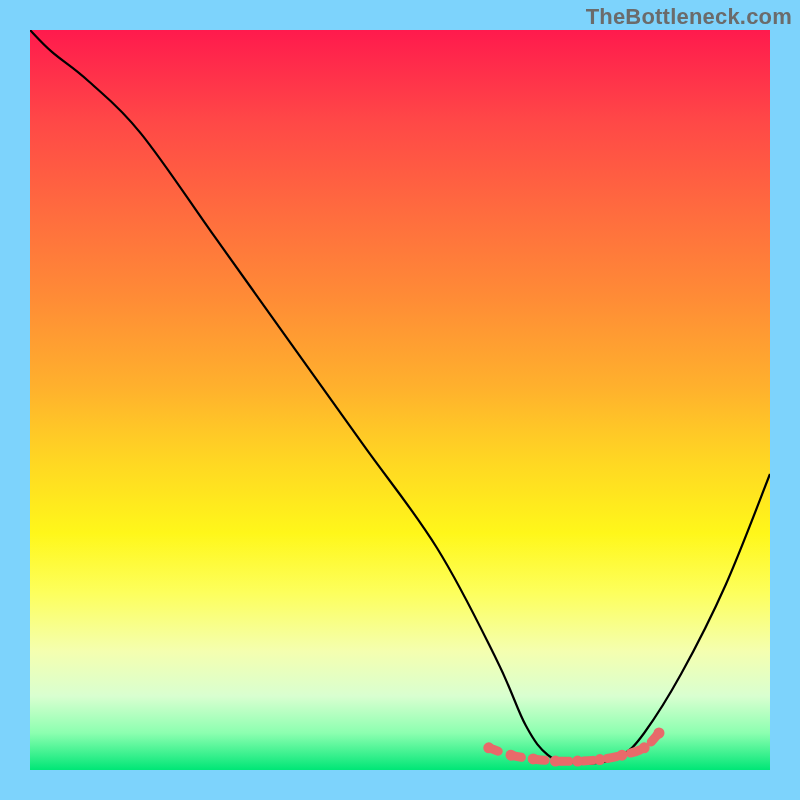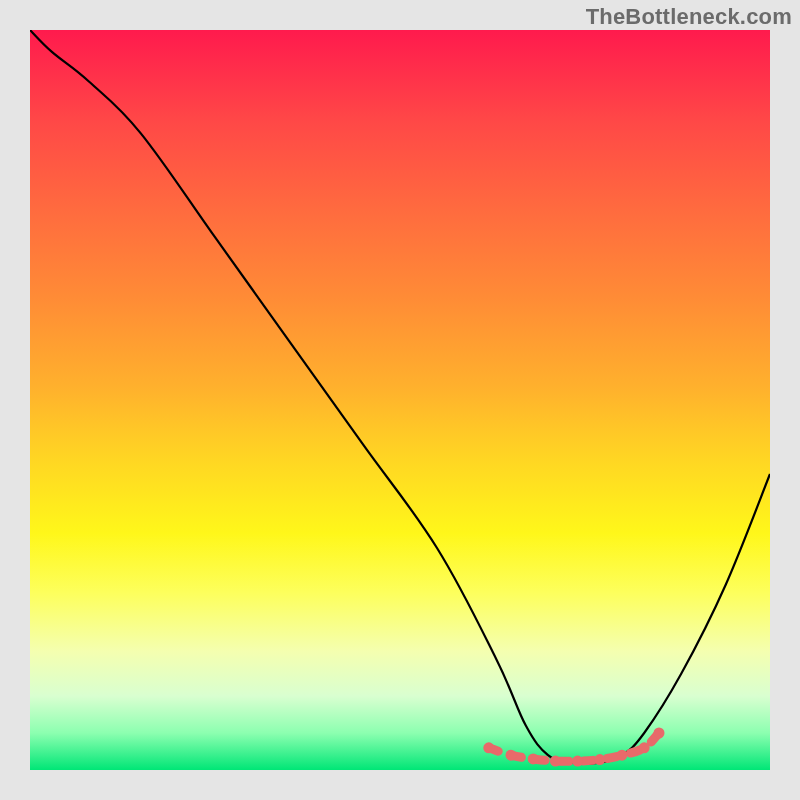--- a/index.html
+++ b/index.html
@@ -9,21 +9,21 @@
     height: 800px;
     background: #000;
     overflow: hidden;
   }
   .frame {
     position: absolute;
     left: 0;
     top: 0;
     width: 800px;
     height: 800px;
-    background: #e5e5e5;
+    background: #7dd3fc;
   }
   .plot {
     position: absolute;
     left: 30px;
     top: 30px;
     width: 740px;
     height: 740px;
     background: linear-gradient(to bottom,
       #ff1a4d 0%,
       #ff4747 12%,

